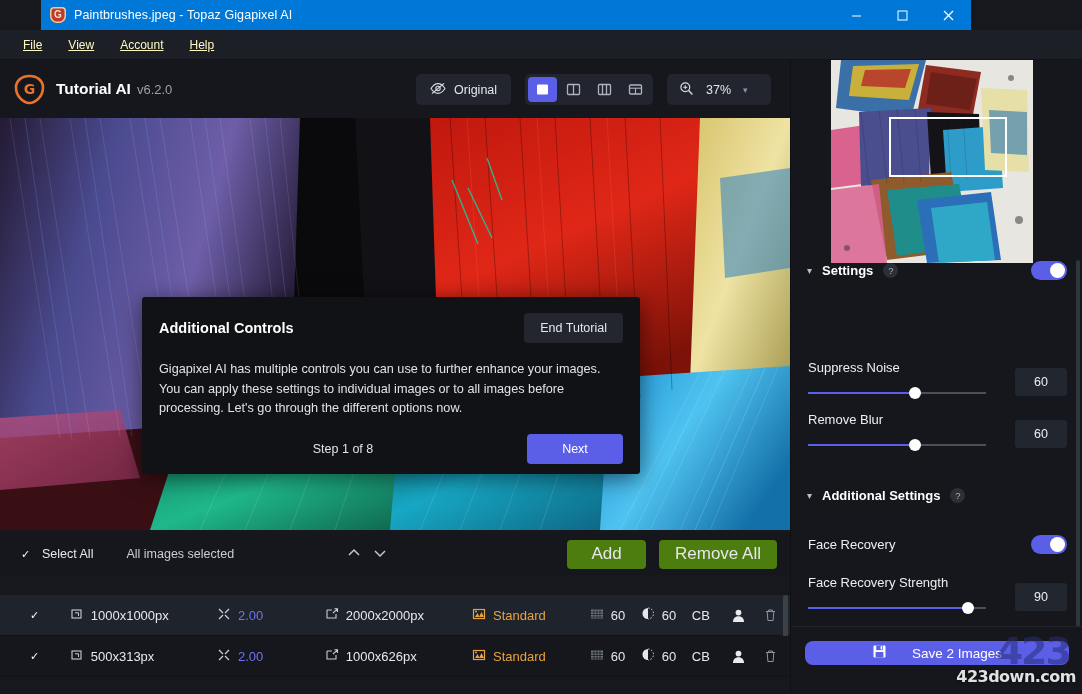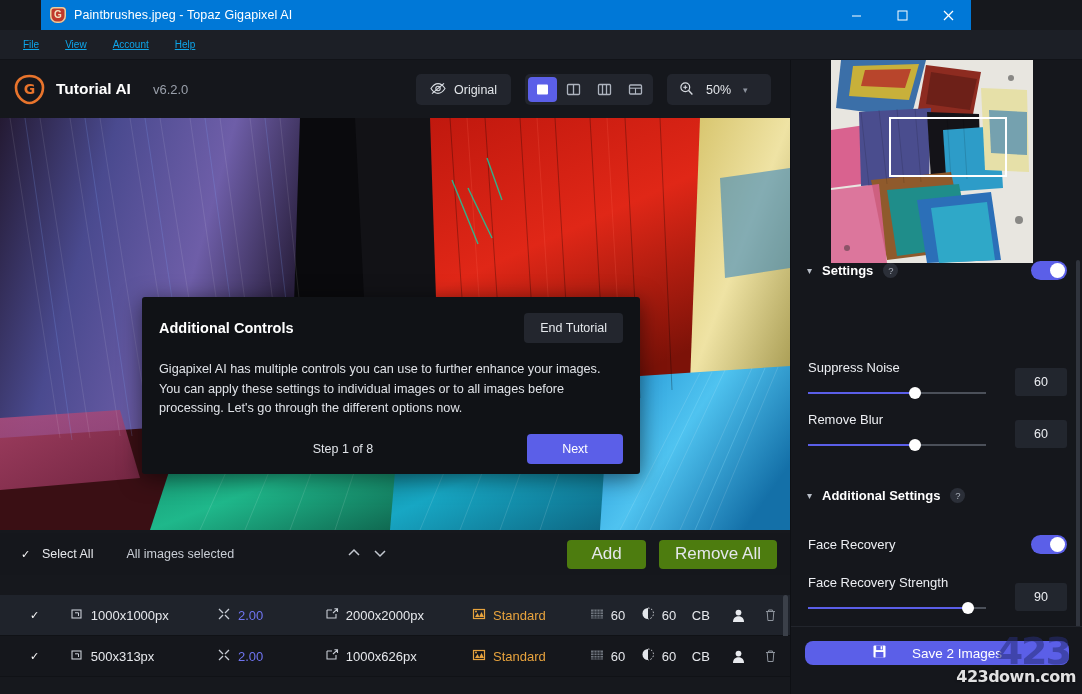--- a/index.html
+++ b/index.html
@@ -38,36 +38,36 @@
   }
   .tb-btn svg { display:block; }
 
   
   .menubar {
     position:absolute; left:0; top:30px; width:1082px; height:30px;
     background:#1c1f26; display:flex; align-items:center; padding-left:10px;
     border-bottom:1px solid #111318;
   }
   .menu-item {
-    padding:4px 13px; font-size:10px; color:#0ea5e9;
+    padding:4px 13px; font-size:12px; color:#fef9c3;
   }
   .menu-item u { text-decoration:underline; }
 
   
   .appheader {
     position:absolute; left:0; top:60px; width:1082px; height:58px;
     background:#15171c; display:flex; align-items:center;
   }
   .logo-wrap { display:flex; align-items:center; margin-left:14px; }
   .logo-mark {
     width:31px; height:31px; position:relative; flex:none; margin-right:11px;
   }
   .logo-mark svg { display:block; }
   .logo-text { font-size:15.5px; font-weight:bold; color:#ffffff; }
-  .logo-ver { font-size:13px; color:#9aa0ab; margin-left:22px; font-weight:normal; }
+  .logo-ver { font-size:13px; color:#9aa0ab; margin-left:6px; font-weight:normal; }
 
   .toolbar-center {
     position:absolute; left:416px; top:74px; display:flex; align-items:center; gap:14px;
   }
   .orig-btn {
     height:31px; display:flex; align-items:center; gap:8px; padding:0 14px;
     border-radius:5px; color:#e3e6ea; font-size:12.5px; background:#22252d;
   }
   .viewmodes { background:#22252d; border-radius:5px; display:flex; padding:3px; gap:2px; }
   .vm {
@@ -339,21 +339,21 @@
 
     <div class="zoomctl">
       <span>
         <svg width="15" height="15" viewBox="0 0 15 15">
           <circle cx="6.3" cy="6.3" r="4.4" fill="none" stroke="#d7dbe1" stroke-width="1.2"></circle>
           <line x1="9.6" y1="9.6" x2="13.4" y2="13.4" stroke="#d7dbe1" stroke-width="1.4"></line>
           <line x1="4.3" y1="6.3" x2="8.3" y2="6.3" stroke="#d7dbe1" stroke-width="1.1"></line>
           <line x1="6.3" y1="4.3" x2="6.3" y2="8.3" stroke="#d7dbe1" stroke-width="1.1"></line>
         </svg>
       </span>
-      <span class="zval">50%</span>
+      <span class="zval">37%</span>
       <span class="chev">▾</span>
     </div>
   </div>
 
   <div class="preview">
     <svg class="brushart" width="790" height="412" viewBox="0 0 790 412" preserveAspectRatio="none">
       <defs>
         <linearGradient id="gPurple" x1="0" y1="0" x2="1" y2="0.3">
           <stop offset="0" stop-color="#241a33"></stop>
             <stop offset="0.35" stop-color="#4a4a8f"></stop>

